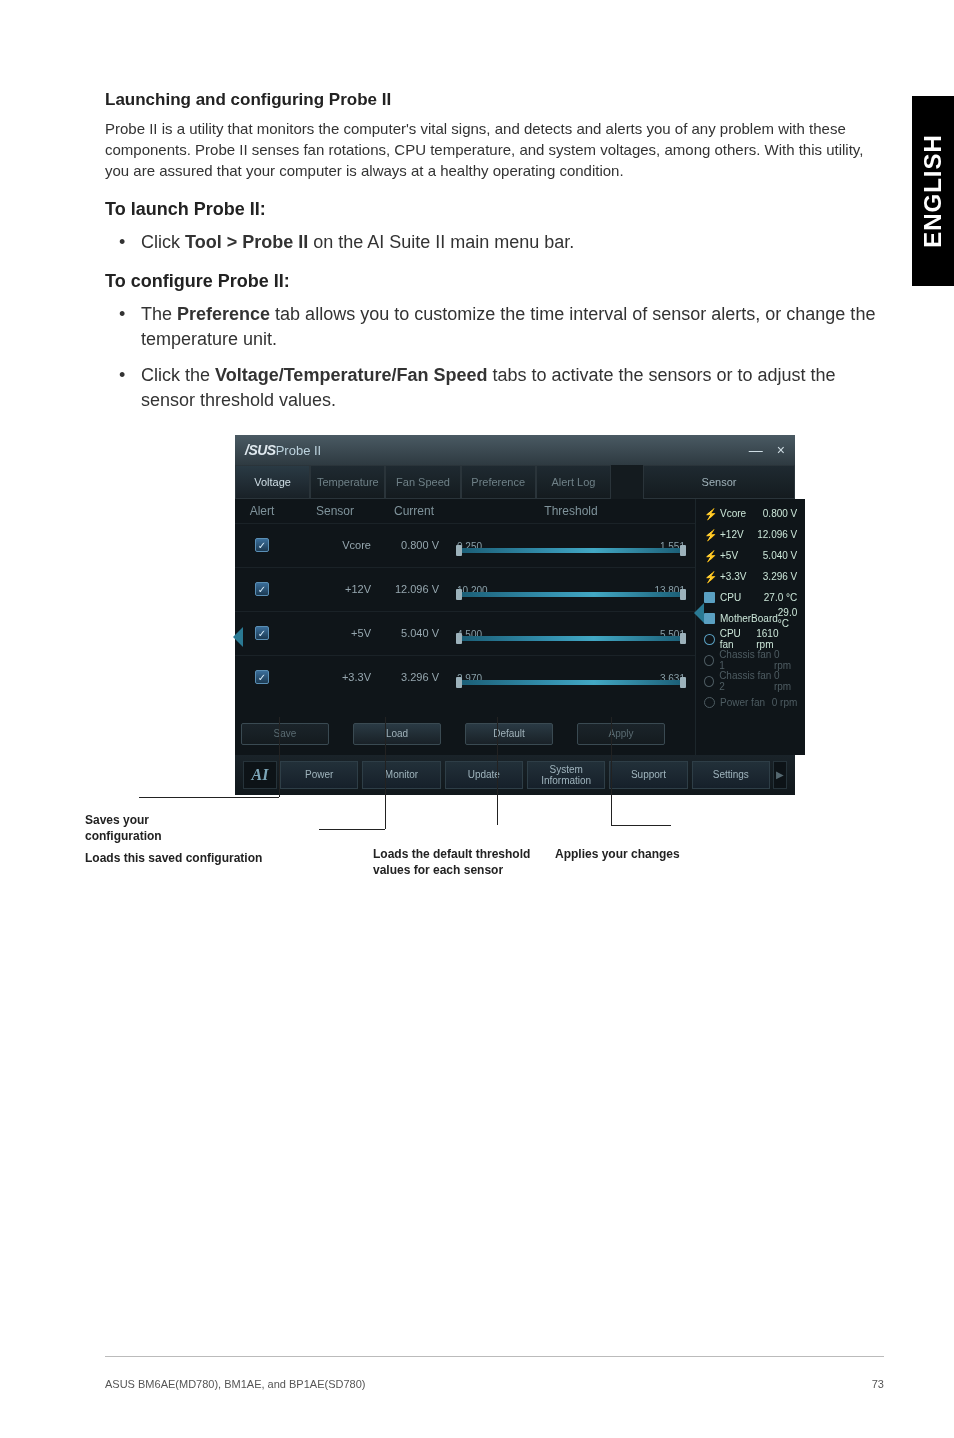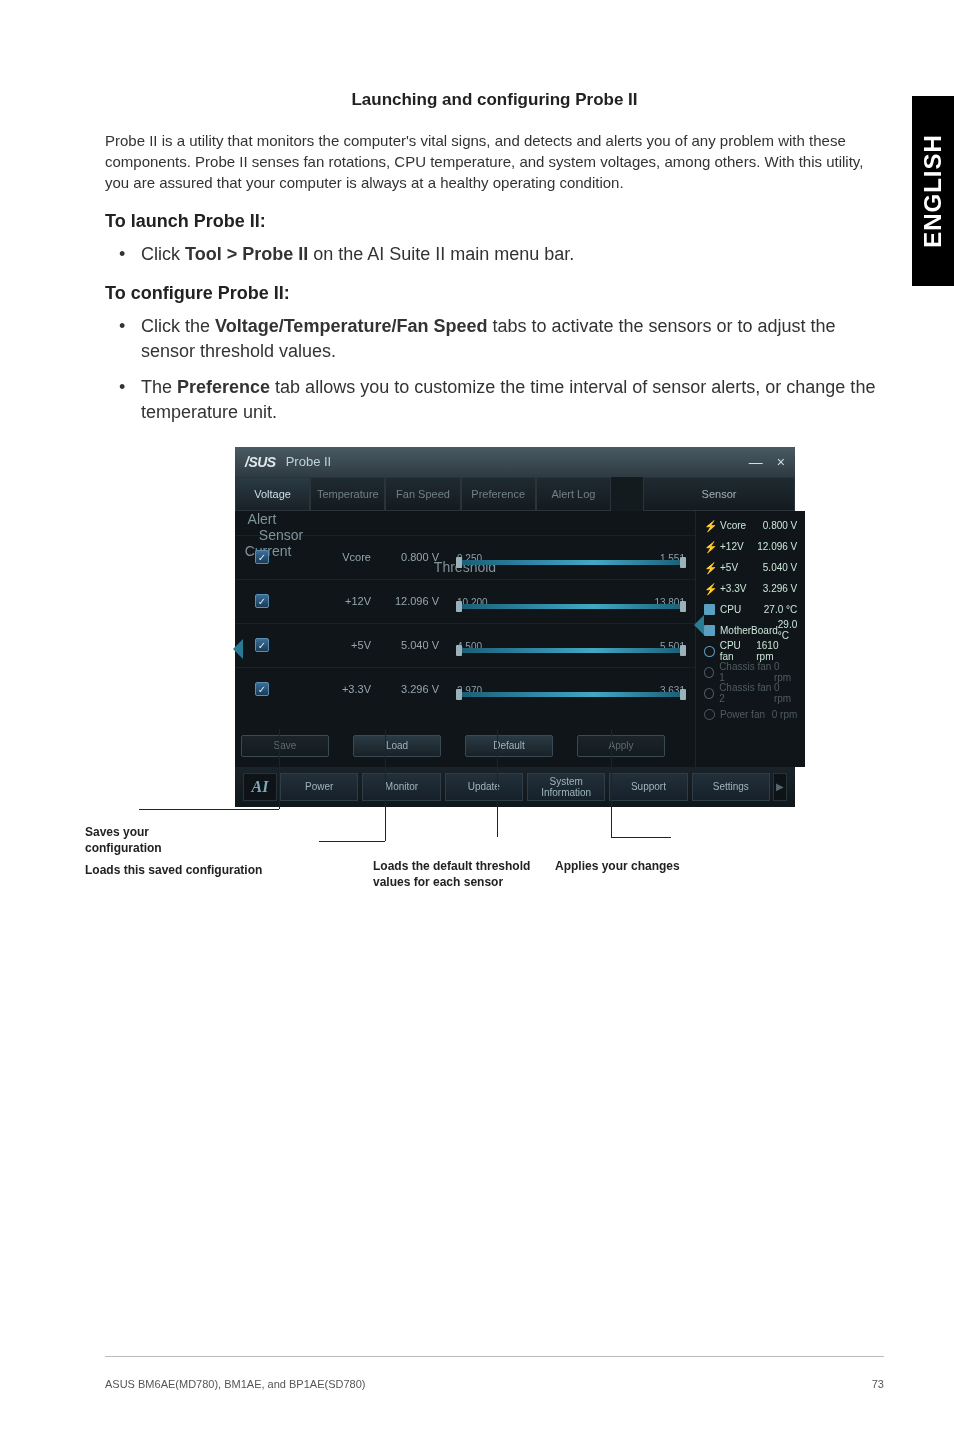--- a/index.html
+++ b/index.html
@@ -1,42 +1,42 @@
 <!DOCTYPE html>
 <html><head>
 <meta charset="utf-8">
 <style>
   * { box-sizing: border-box; margin: 0; padding: 0; }
   body { width: 954px; height: 1438px; background: #fff; font-family: Arial, Helvetica, sans-serif; color: #333; position: relative; }
   .page { padding: 90px 70px 0 105px; position: relative; }
   .side-tab { position: absolute; right: 0; top: 96px; width: 42px; height: 190px; background: #000; display: flex; align-items: center; justify-content: center; }
   .side-tab span { color: #fff; font-weight: bold; font-size: 24px; transform: rotate(-90deg); letter-spacing: 1px; font-family: Arial, sans-serif; }
-  h2.section-title { font-size: 17px; font-weight: bold; color: #222; margin-bottom: 20px; text-align: center; }
+  h2.section-title { font-size: 17px; font-weight: bold; color: #222; margin-bottom: 8px; }
   p.body { font-size: 15px; line-height: 1.4; color: #333; margin-bottom: 18px; }
   .subhead { font-size: 18px; font-weight: bold; color: #222; margin-top: 16px; margin-bottom: 10px; }
   ul.bullets { list-style: none; padding-left: 0; margin-bottom: 14px; }
   ul.bullets li { font-size: 18px; line-height: 1.4; color: #333; padding-left: 36px; position: relative; margin-bottom: 10px; }
   ul.bullets li::before { content: "•"; position: absolute; left: 14px; top: 0; }
 
   .app-wrap { margin-top: 22px; margin-left: 130px; width: 560px; position: relative; }
   .titlebar { height: 30px; background: linear-gradient(#4a5a63,#2e3a41); display: flex; align-items: center; padding: 0 10px; color: #d3e2ea; font-size: 13px; justify-content: space-between; }
-  .titlebar .brand { display: flex; align-items: flex-start; gap: 10px; }
+  .titlebar .brand { display: flex; align-items: flex-end; }
   .logo-text { font-weight: bold; font-style: italic; letter-spacing: -0.5px; color: #dfe8ee; font-size: 14px; }
   .app-name { color: #bcd2dd; font-size: 13px; }
   .winctl { display: flex; gap: 14px; color: #cfdde4; font-size: 14px; }
 
   .toprow { display: flex; background: #141b1f; height: 34px; gap: 32px; }
   .tabs-left { display: flex; flex: 1; }
   .tab { flex: 1; border: 1px solid #2a343a; background: linear-gradient(#1f2a31,#141b1f); color: #6f8087; font-size: 11px; display: flex; align-items: center; justify-content: center; cursor: pointer; }
   .tab.active { background: linear-gradient(#2a3a44,#192127); color: #d0dfe6; }
   .sensor-header { width: 152px; border: 1px solid #2a343a; background: linear-gradient(#1f2a31,#141b1f); color: #9fb1b9; font-size: 11px; display: flex; align-items: center; justify-content: center; }
 
   .main-row { display: flex; background: #0f1519; }
   .left-panel { flex: 1; padding: 0; }
-  .colhead { display: flex; height: 24px; color: #7f939b; font-size: 14px; flex-direction: column; }
+  .colhead { display: flex; height: 24px; color: #7f939b; font-size: 12px; }
   .colhead > div { display: flex; align-items: center; justify-content: center; }
   .c-alert { width: 54px; }
   .c-sensor { width: 92px; }
   .c-current { width: 66px; }
   .c-thresh { flex: 1; }
 
   .rowline { display: flex; align-items: center; height: 44px; border-top: 1px solid rgba(60,75,83,0.25); }
   .rowline .c-alert { display:flex; align-items:center; justify-content:center; }
   .chk { width: 14px; height: 14px; background: linear-gradient(#3a6e9a,#1c3a52); border: 1px solid #5a8fb5; border-radius: 2px; display:flex; align-items:center; justify-content:center; }
   .chk::after { content:"✓"; color:#d8eefc; font-size:10px; }
@@ -93,24 +93,24 @@
   <div class="subhead">To launch Probe II:</div>
   <ul class="bullets">
     <li>
       <span>Click </span><b>Tool &gt; Probe II</b><span> on the AI Suite II main menu bar.</span>
     </li>
   </ul>
 
   <div class="subhead">To configure Probe II:</div>
   <ul class="bullets">
     <li>
-      <span>Click the </span><b>Voltage/Temperature/Fan Speed</b><span> tabs to activate the sensors or to adjust the sensor threshold values.</span>
+      <span>The </span><b>Preference</b><span> tab allows you to customize the time interval of sensor alerts, or change the temperature unit.</span>
     </li>
     <li>
-      <span>The </span><b>Preference</b><span> tab allows you to customize the time interval of sensor alerts, or change the temperature unit.</span>
+      <span>Click the </span><b>Voltage/Temperature/Fan Speed</b><span> tabs to activate the sensors or to adjust the sensor threshold values.</span>
     </li>
   </ul>
 
   <div class="app-wrap">
     <div class="titlebar">
       <div class="brand">
         <span class="logo-text">/SUS</span>
         <span class="app-name">Probe II</span>
       </div>
       <div class="winctl">

